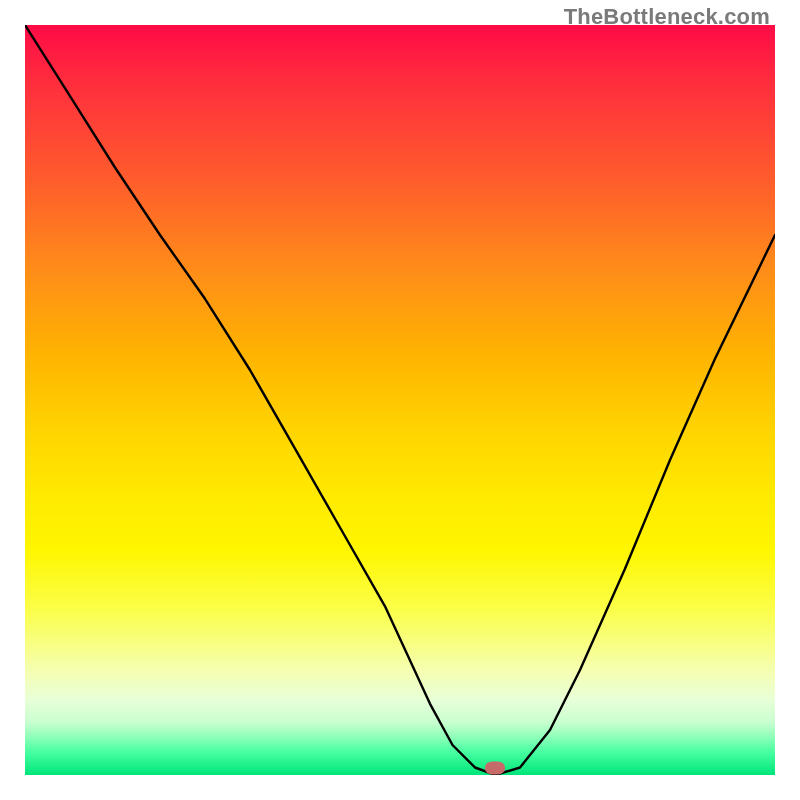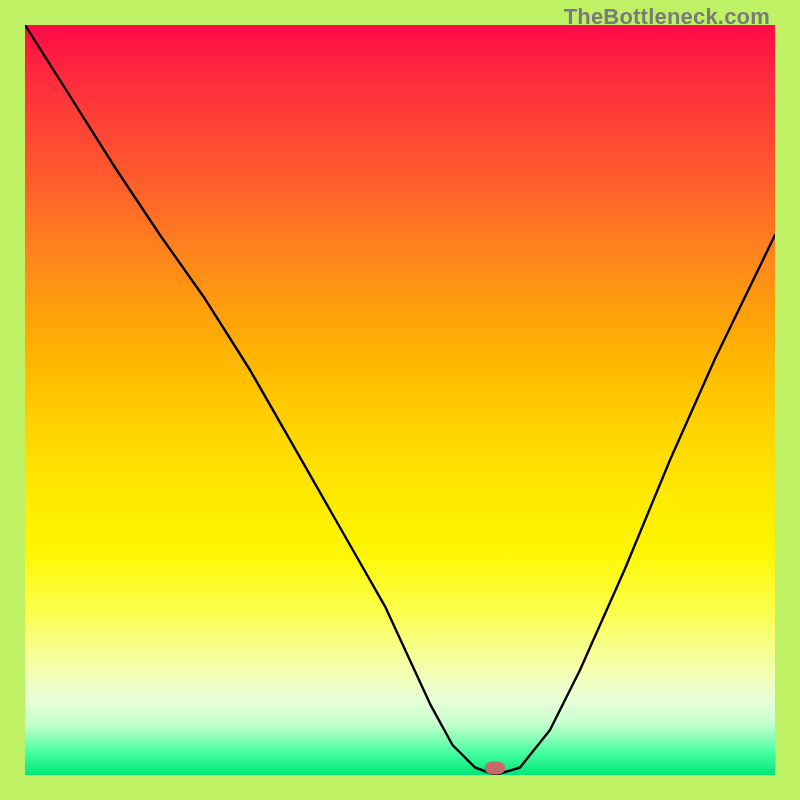--- a/index.html
+++ b/index.html
@@ -1,21 +1,21 @@
 <!DOCTYPE html>
 <html><head>
 <meta charset="utf-8">
 <style>
   * { margin: 0; padding: 0; box-sizing: border-box; }
   html, body { width: 800px; height: 800px; overflow: hidden; background: #000; }
   .frame {
     position: relative;
     width: 800px;
     height: 800px;
-    background: #bef264;
+    background: #ffffff;
   }
   .plot-area {
     position: absolute;
     left: 25px;
     top: 25px;
     width: 750px;
     height: 750px;
     background: linear-gradient(to bottom,
       #ff0b46 0%,
       #ff2f3d 8%,

